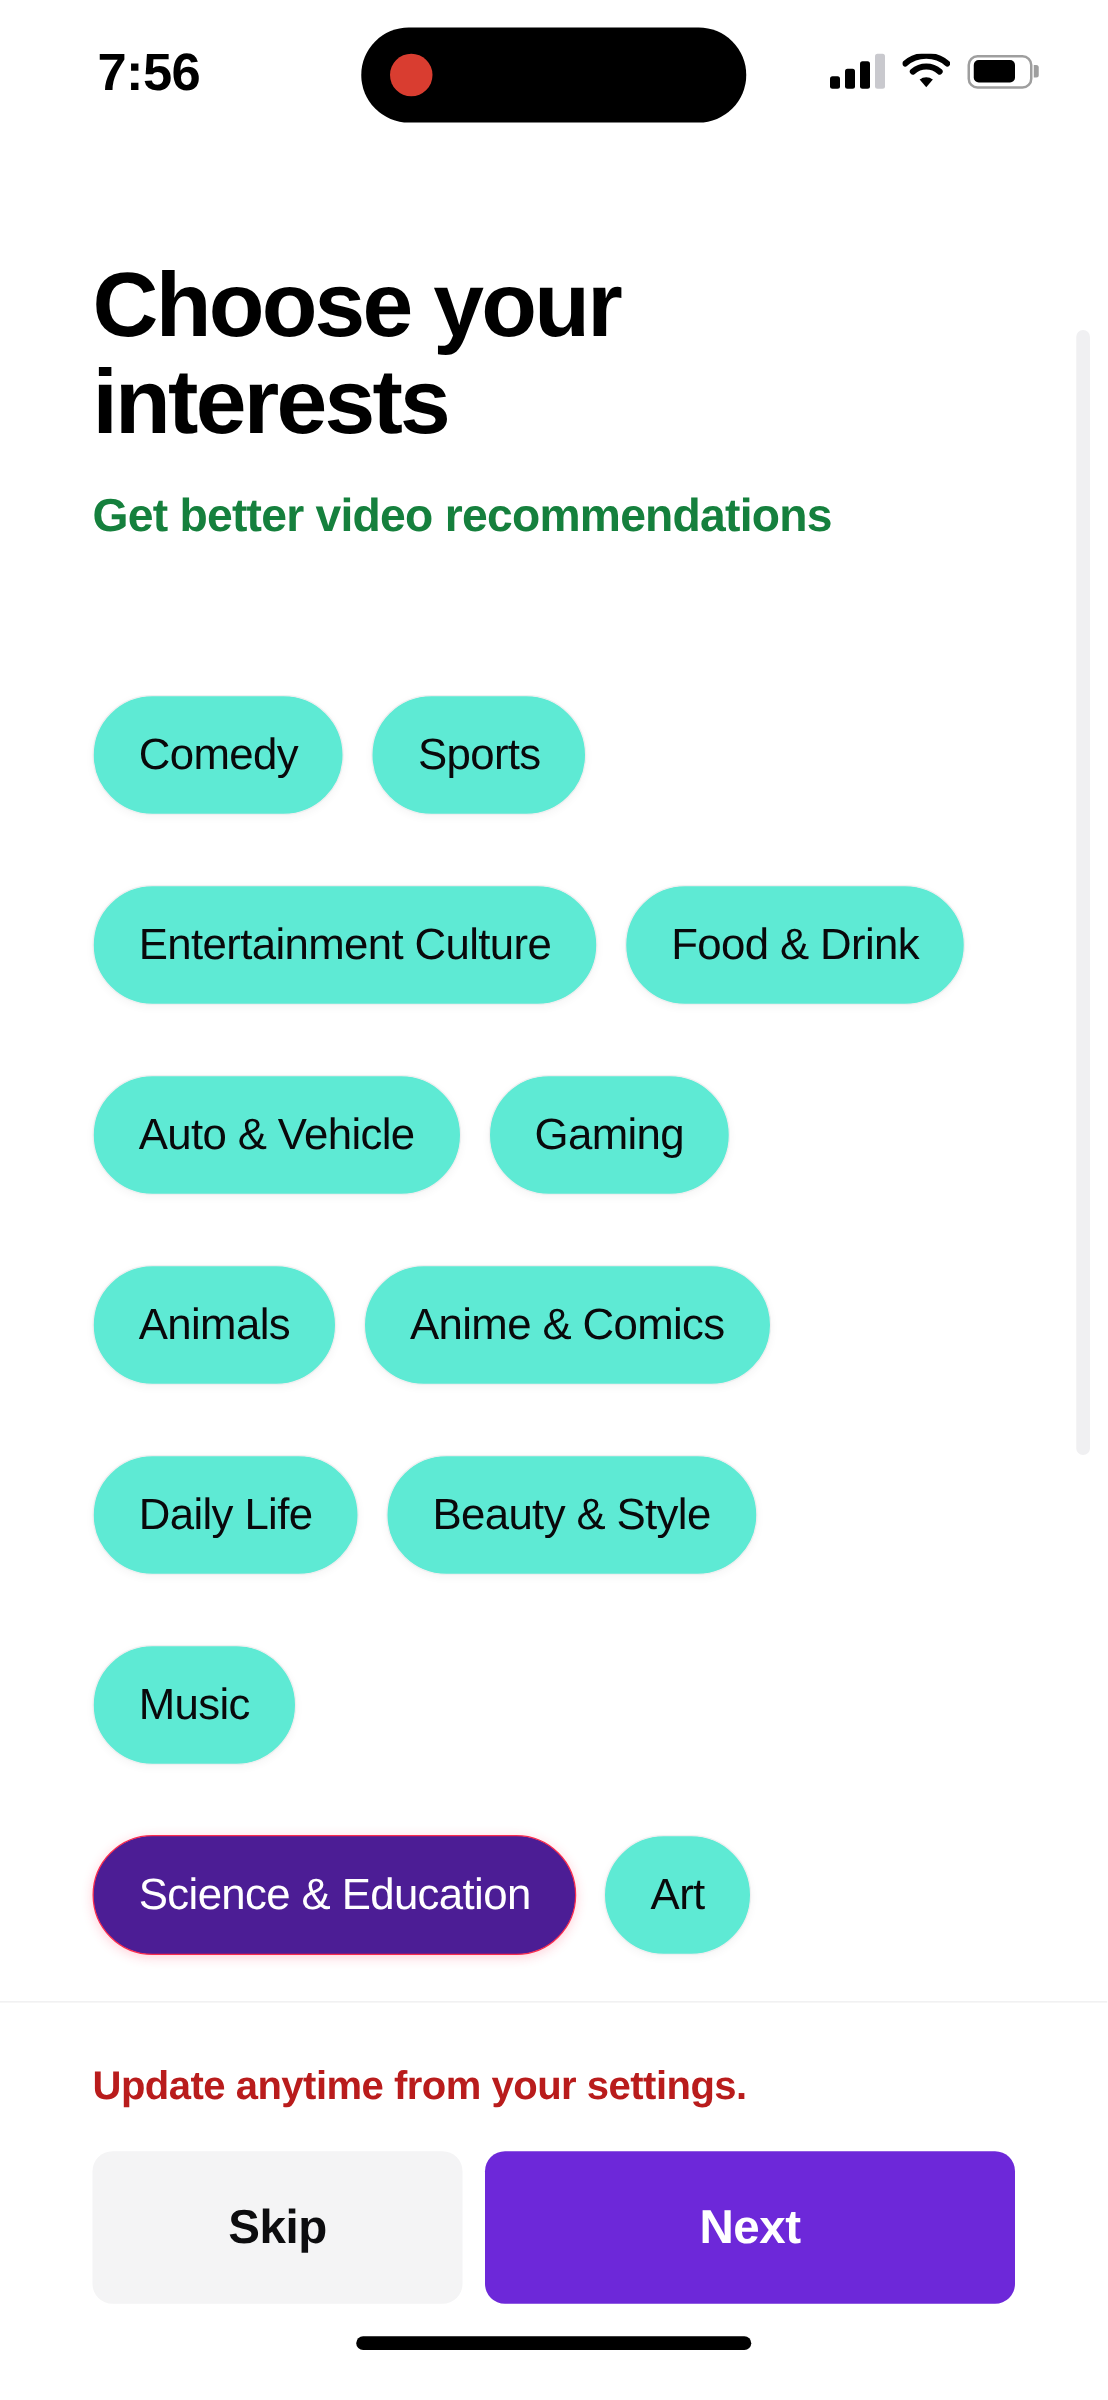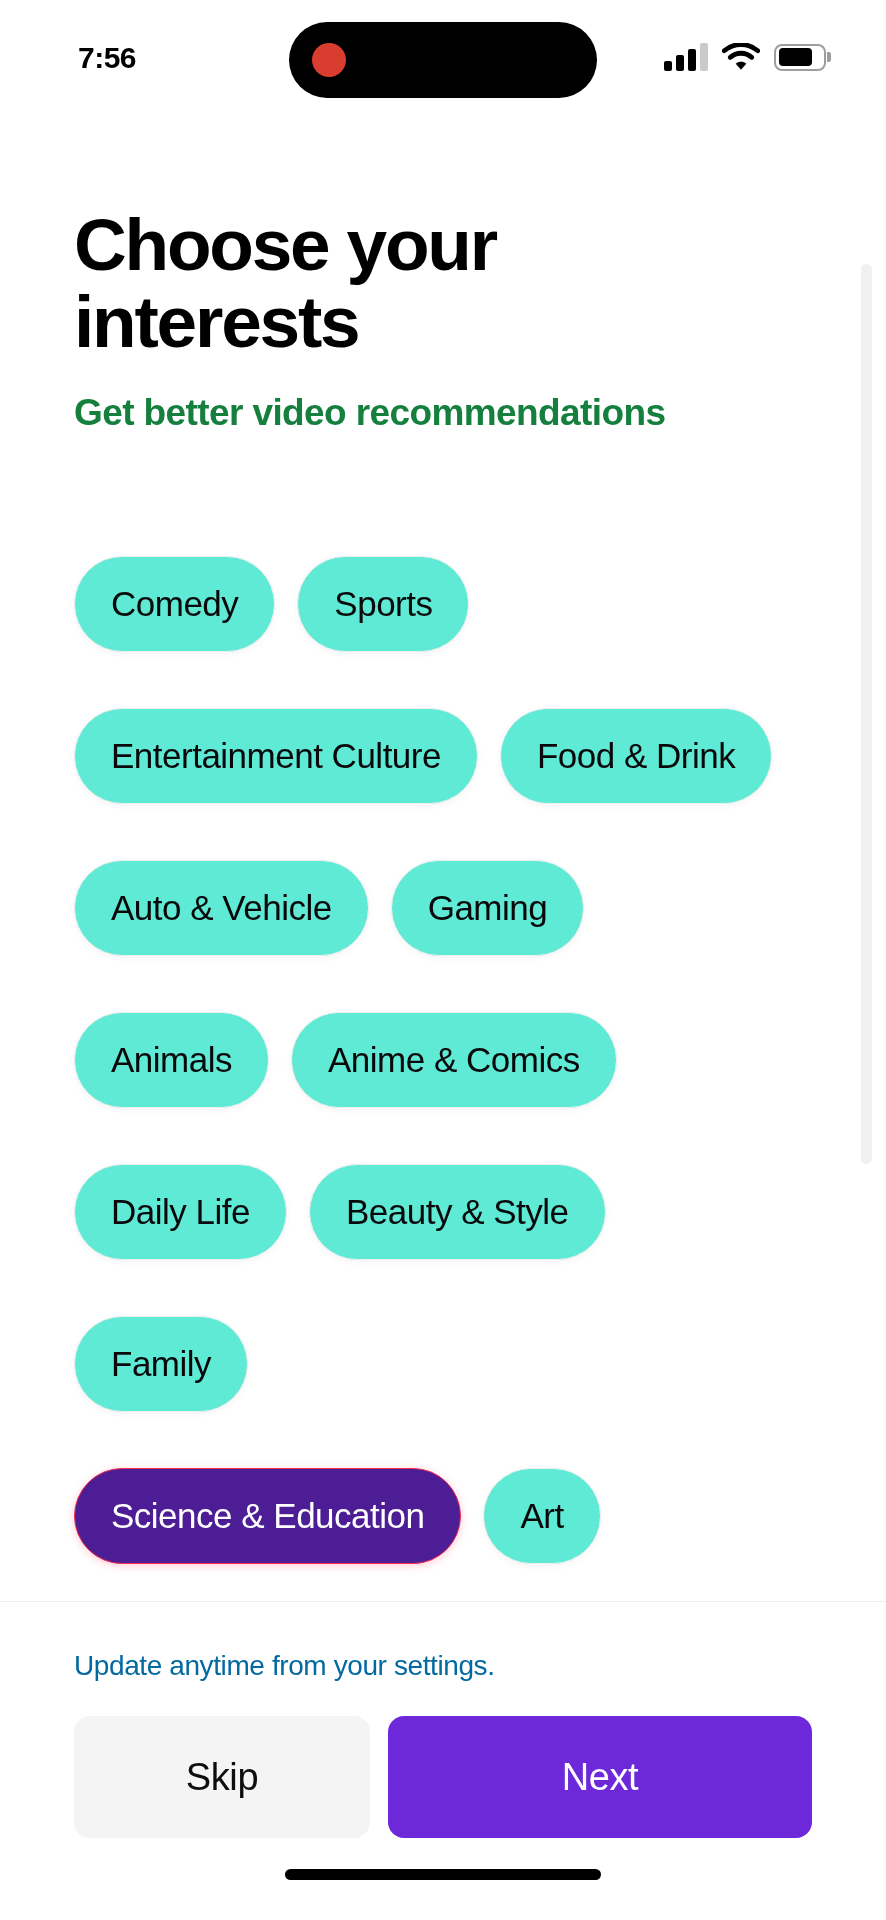--- a/index.html
+++ b/index.html
@@ -24,21 +24,21 @@
     width: 886px;
     height: 110px;
     display: flex;
     align-items: center;
     justify-content: space-between;
     padding: 0 60px 0 78px;
     z-index: 30;
   }
 
   .status-time {
-    font-size: 30px;
+    font-size: 42px;
     font-weight: 600;
     color: #000000;
     letter-spacing: -0.5px;
     line-height: 1;
     padding-top: 6px;
   }
 
   .dynamic-island {
     position: absolute;
     left: 50%;
@@ -205,40 +205,40 @@
     bottom: 0;
     width: 886px;
     height: 319px;
     background: #ffffff;
     border-top: 1.5px solid #ededee;
     padding: 48px 74px 0 74px;
     z-index: 20;
   }
 
   .footer-note {
-    font-size: 28px;
-    color: #0369a1;
+    font-size: 32px;
+    color: #b91c1c;
     letter-spacing: -0.4px;
-    font-weight: 400;
+    font-weight: 700;
   }
 
   .footer-buttons {
     margin-top: 34px;
     display: flex;
     gap: 18px;
   }
 
   .btn {
     height: 122px;
     border-radius: 16px;
     display: flex;
     align-items: center;
     justify-content: center;
     font-size: 38px;
-    font-weight: 400;
+    font-weight: 700;
     letter-spacing: -0.4px;
     cursor: pointer;
     border: none;
     font-family: "Liberation Sans", sans-serif;
   }
 
   .btn-skip {
     width: 296px;
     background: #f4f4f5;
     color: #0d0d0f;
@@ -310,21 +310,21 @@
       <div style="flex-basis: 100%; height: 0px;"></div>
       <div class="chip">Auto &amp; Vehicle</div>
       <div class="chip">Gaming</div>
       <div style="flex-basis: 100%; height: 0px;"></div>
       <div class="chip">Animals</div>
       <div class="chip">Anime &amp; Comics</div>
       <div style="flex-basis: 100%; height: 0px;"></div>
       <div class="chip">Daily Life</div>
       <div class="chip">Beauty &amp; Style</div>
       <div style="flex-basis: 100%; height: 0px;"></div>
-      <div class="chip">Family</div>
+      <div class="chip">Music</div>
       <div style="flex-basis: 100%; height: 0px;"></div>
       <div class="chip selected">Science &amp; Education</div>
       <div class="chip">Art</div>
     </div>
 </div>
 
 <div class="scroll-thumb"></div>
 
 <div class="footer">
   <div class="footer-note">Update anytime from your settings.</div>

